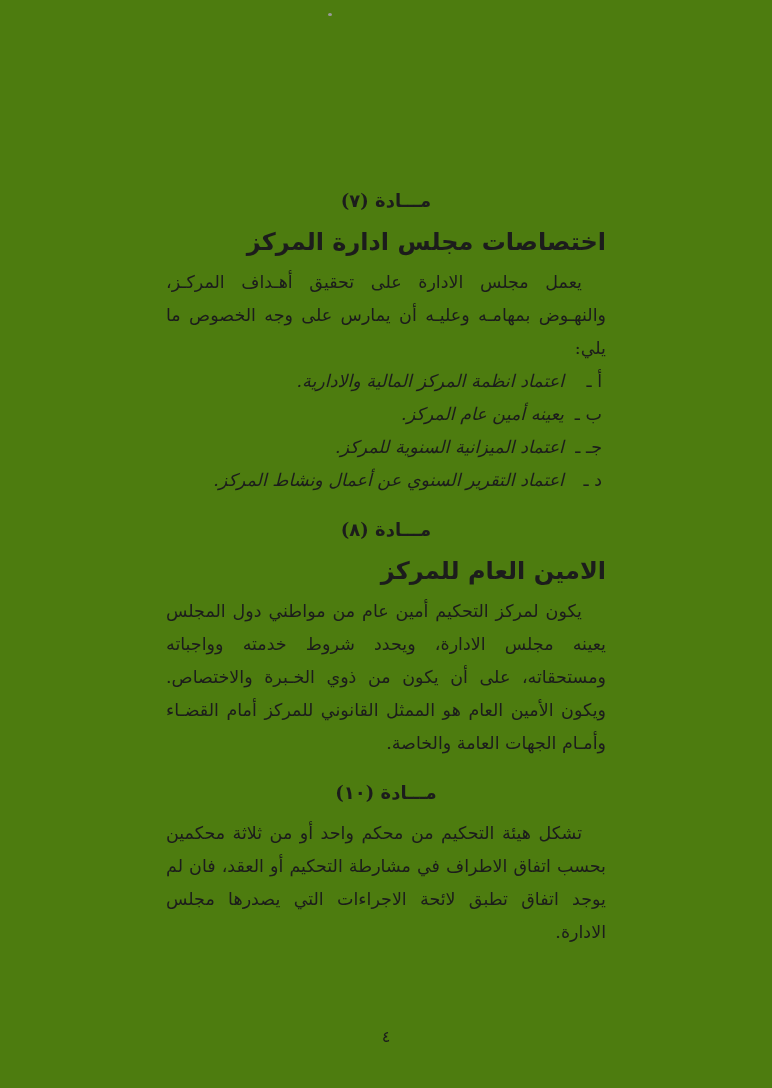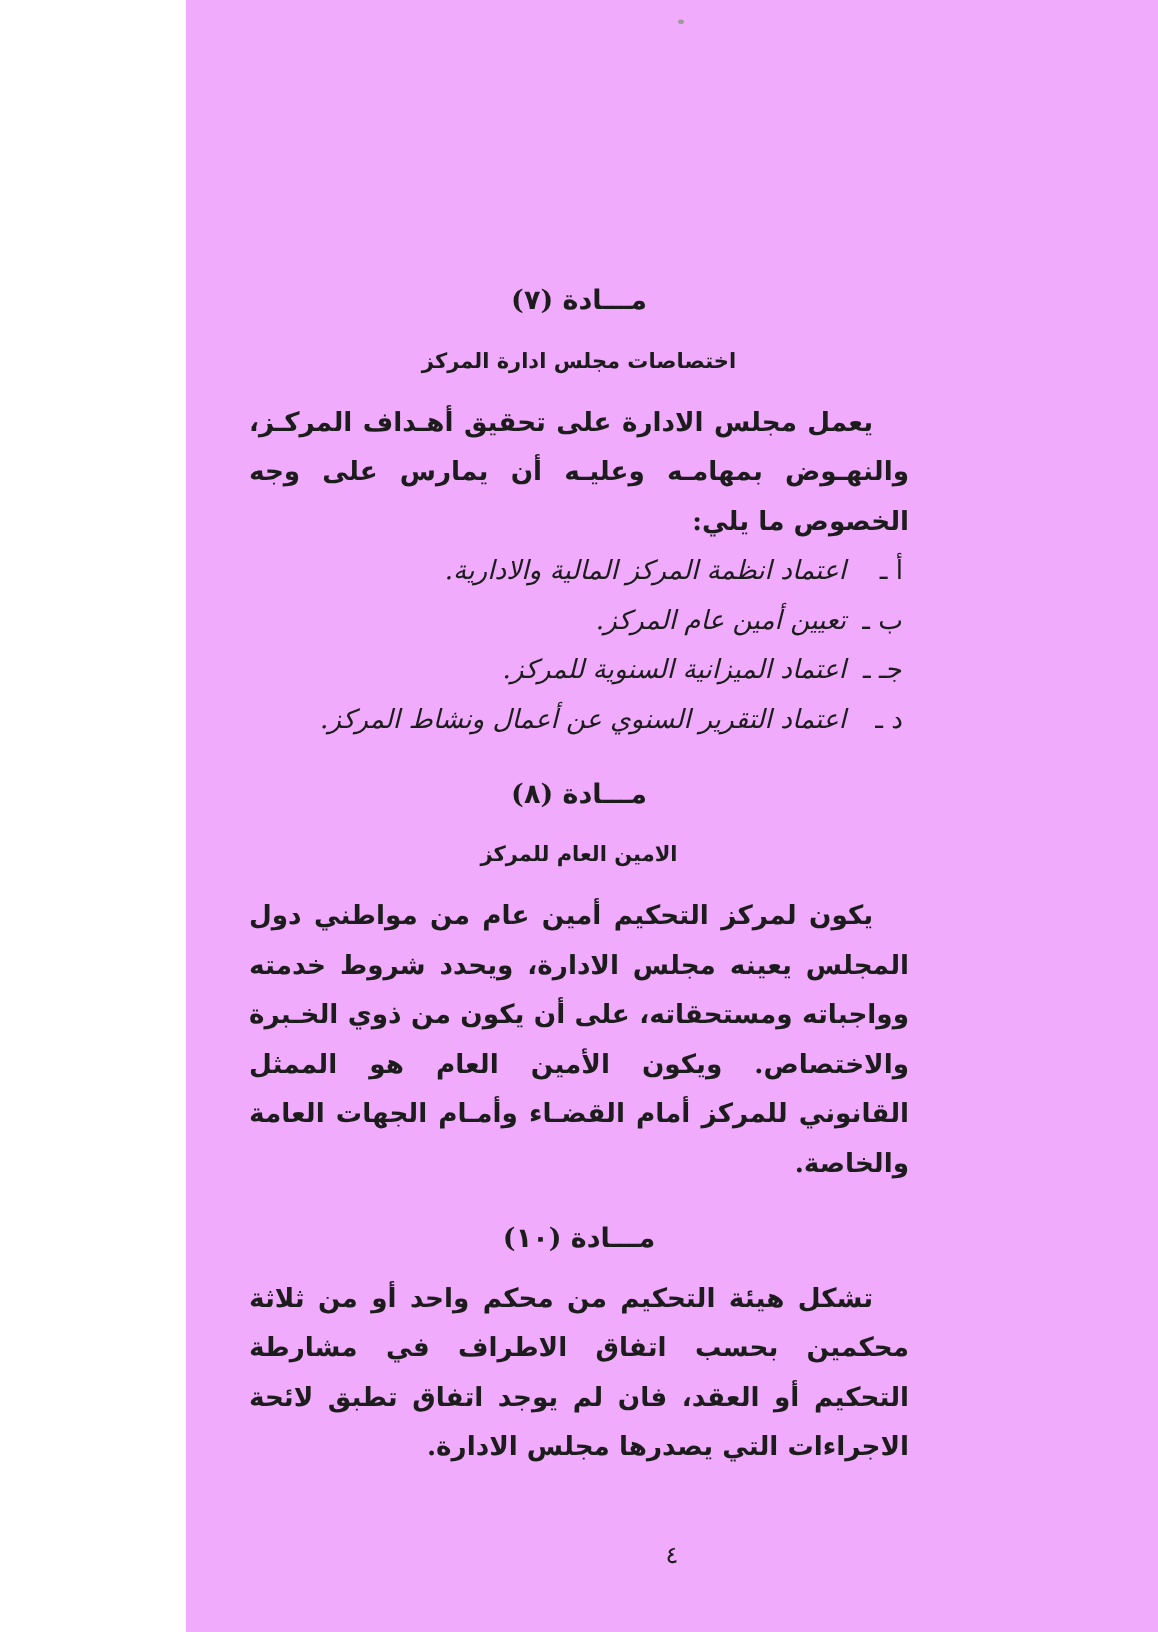--- a/index.html
+++ b/index.html
@@ -2,23 +2,23 @@
 <html lang="ar" dir="rtl"><head>
 <meta charset="utf-8">
 <style>
   html, body {
     margin: 0;
     padding: 0;
     background: #ffffff;
   }
   .page {
     position: relative;
-    width: 648px;
+    width: 772px;
     height: 1088px;
-    background: #f0abfc;
+    background: #4d7c0f;
     color: #1c1c1c;
     font-family: "DejaVu Serif", "DejaVu Sans", serif;
     direction: rtl;
     overflow: hidden;
   }
   .speck {
     position: absolute;
     top: 13px;
     left: 328px;
     width: 4px;
@@ -39,29 +39,28 @@
     font-size: 18px;
     font-weight: bold;
     text-align: center;
     line-height: 33px;
   }
   .article:first-child .article-title {
     margin-top: 0;
   }
   .article-subtitle {
     margin: 0 0 8px 0;
-    font-size: 14px;
+    font-size: 24px;
     font-weight: bold;
-    text-align: center;
+    text-align: right;
     line-height: 33px;
   }
   .body-text {
     margin: 0;
     text-align: justify;
-    font-weight: bold;
   }
   .indent {
     text-indent: 24px;
   }
   .clause-list {
     margin: 0;
     padding: 0 4px 0 0;
     list-style: none;
   }
   .clause-list li {
@@ -98,21 +97,21 @@
       <h2 class="article-title">مـــادة (٧)</h2>
       <h3 class="article-subtitle">اختصاصات مجلس ادارة المركز</h3>
       <p class="body-text indent">يعمل مجلس الادارة على تحقيق أهـداف المركـز، والنهـوض بمهامـه وعليـه أن يمارس على وجه الخصوص ما يلي:</p>
       <ul class="clause-list">
         <li>
           <span class="clause-marker">أ ـ</span>
           <span class="clause-text">اعتماد انظمة المركز المالية والادارية.</span>
         </li>
         <li>
           <span class="clause-marker">ب ـ</span>
-          <span class="clause-text">تعيين أمين عام المركز.</span>
+          <span class="clause-text">يعينه أمين عام المركز.</span>
         </li>
         <li>
           <span class="clause-marker">جـ ـ</span>
           <span class="clause-text">اعتماد الميزانية السنوية للمركز.</span>
         </li>
         <li>
           <span class="clause-marker">د ـ</span>
           <span class="clause-text">اعتماد التقرير السنوي عن أعمال ونشاط المركز.</span>
         </li>
       </ul>

